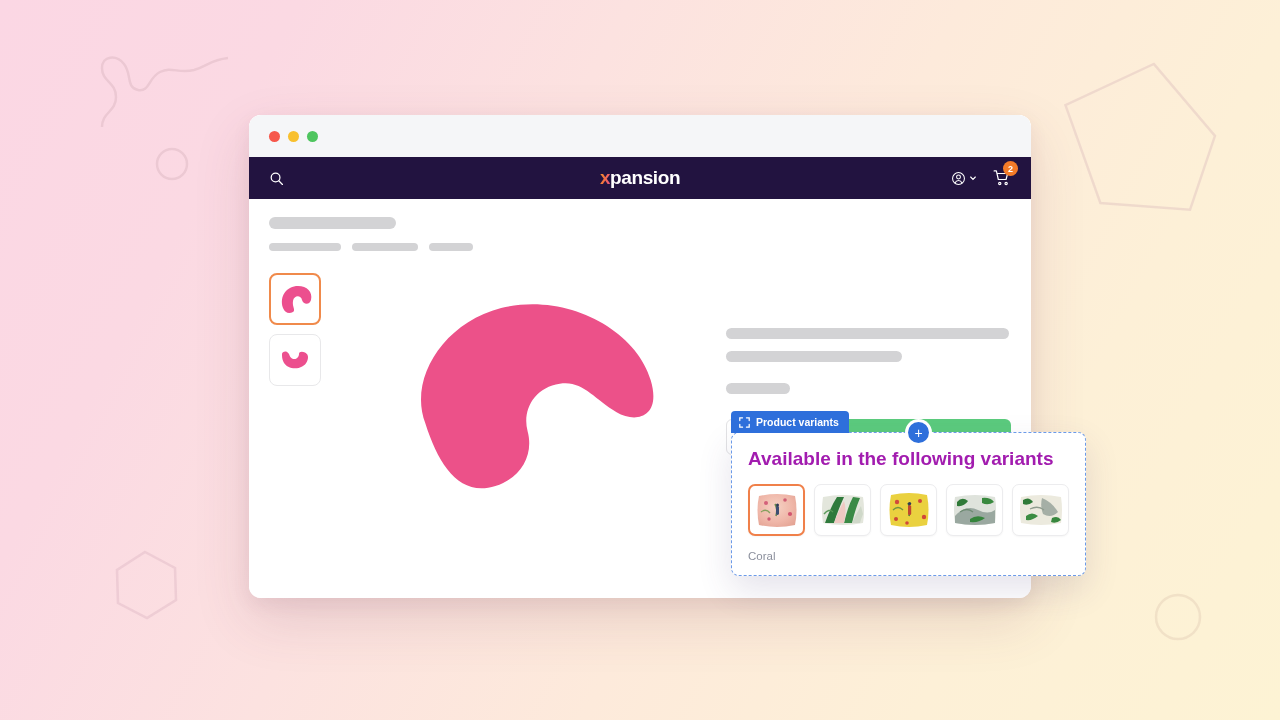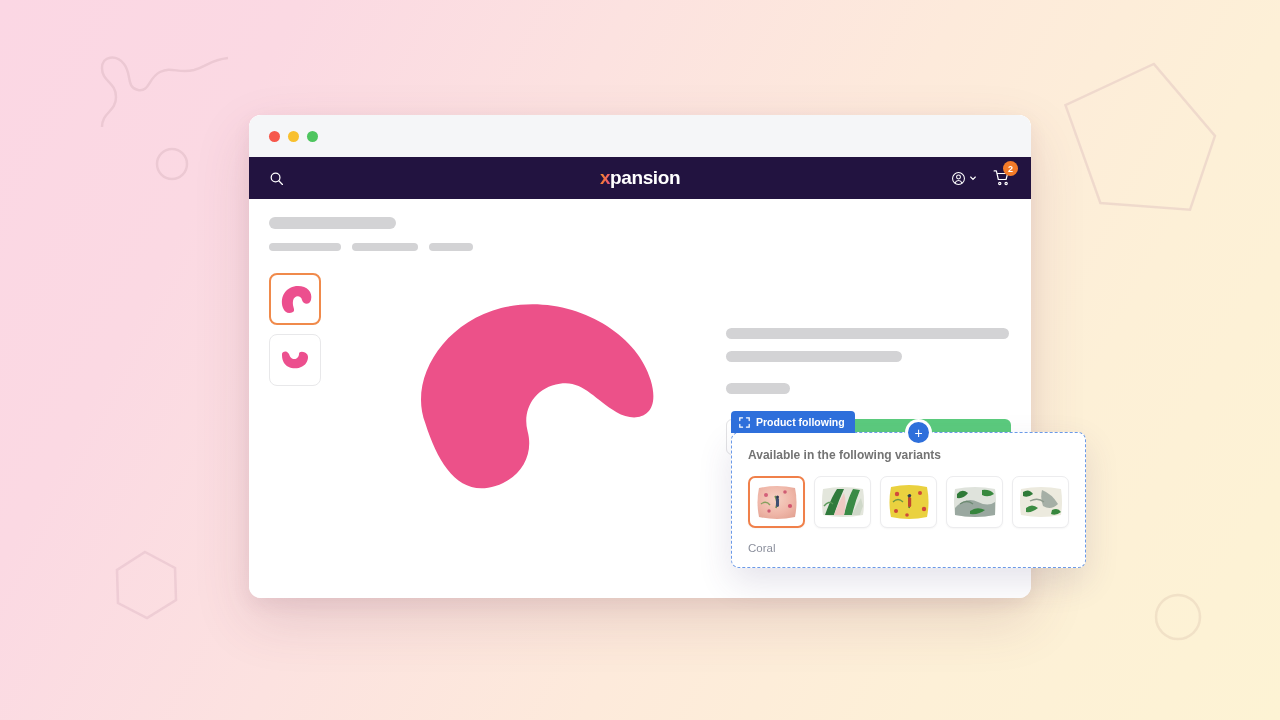--- a/index.html
+++ b/index.html
@@ -230,23 +230,23 @@
     background: #2e6fdb;
     color: #fff;
     display: flex; align-items: center; justify-content: center;
     font-size: 14px;
     line-height: 1;
     z-index: 4;
     cursor: pointer;
     box-shadow: 0 0 0 3px #fff;
   }
   .variants-title {
-    font-size: 12px;
+    font-size: 19px;
     font-weight: bold;
-    color: #737373;
+    color: #a21caf;
     margin-bottom: 14px;
   }
   .variant-list { display: flex; gap: 9px; }
   .variant {
     width: 58px; height: 52px;
     border: 1px solid #ececee;
     border-radius: 7px;
     background: #fff;
     display: flex; align-items: center; justify-content: center;
     cursor: pointer;
@@ -391,21 +391,21 @@
         </div>
       </div>
     </div>
   </div>
 
   <div class="connector">
     <div class="connector-tab">
       <svg width="11" height="11" viewBox="0 0 14 14" fill="none" stroke="#ffffff" stroke-width="1.6" stroke-linecap="round">
         <path d="M1 4.5V1h3.5M9.5 1H13v3.5M13 9.5V13H9.5M4.5 13H1V9.5"></path>
       </svg>
-      <span>Product following</span>
+      <span>Product variants</span>
     </div>
 
     <div class="connector-panel">
       <div class="plus-badge">+</div>
 
       <div class="variants-title">Available in the following variants</div>
 
       <div class="variant-list">
 
         <div class="variant selected">

